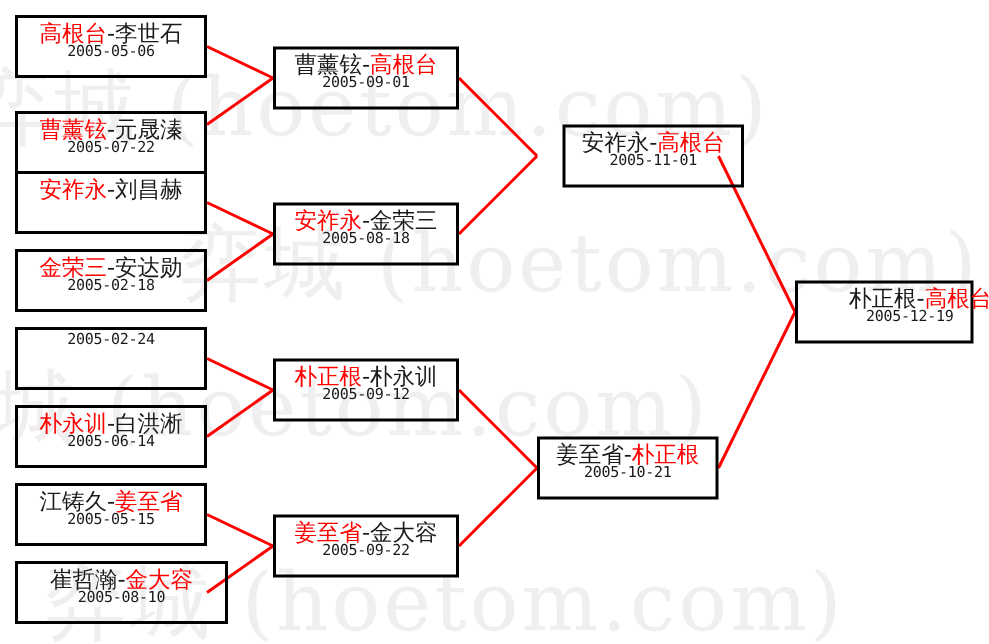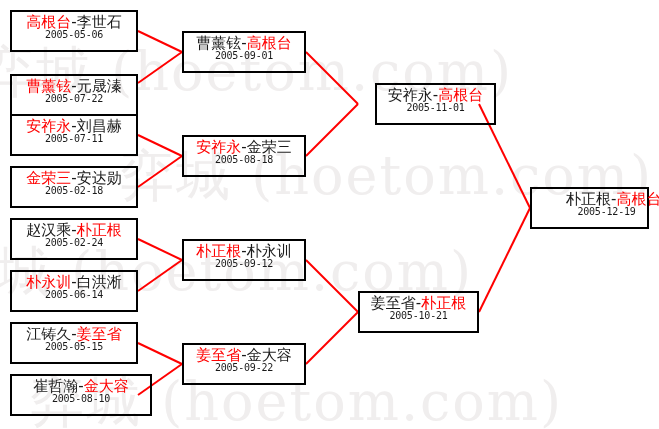--- a/index.html
+++ b/index.html
@@ -116,28 +116,26 @@
       <div class="match-box" style="left: 10px; top: 10px; width: 128px; height: 42px;">
         <div class="match-players"><span class="p-win">高根台</span><span class="p-dash">-</span><span class="p-lose">李世石</span></div>
         <div class="match-date">2005-05-06</div>
       </div>
       <div class="match-box" style="left: 10px; top: 62px; width: 128px; height: 42px; margin-top: 12px;">
         <div class="match-players"><span class="p-win">曹薰铉</span><span class="p-dash">-</span><span class="p-lose">元晟溱</span></div>
         <div class="match-date">2005-07-22</div>
       </div>
       <div class="match-box" style="left: 10px; top: 114px; width: 128px; height: 42px;">
         <div class="match-players"><span class="p-win">安祚永</span><span class="p-dash">-</span><span class="p-lose">刘昌赫</span></div>
-        <div class="match-date">2005-07-11</div>
       </div>
       <div class="match-box" style="left: 10px; top: 166px; width: 128px; height: 42px;">
         <div class="match-players"><span class="p-win">金荣三</span><span class="p-dash">-</span><span class="p-lose">安达勋</span></div>
         <div class="match-date">2005-02-18</div>
       </div>
       <div class="match-box" style="left: 10px; top: 218px; width: 128px; height: 42px;">
-        <div class="match-players"><span class="p-lose">赵汉乘</span><span class="p-dash">-</span><span class="p-win">朴正根</span></div>
         <div class="match-date">2005-02-24</div>
       </div>
       <div class="match-box" style="left: 10px; top: 270px; width: 128px; height: 42px;">
         <div class="match-players"><span class="p-win">朴永训</span><span class="p-dash">-</span><span class="p-lose">白洪淅</span></div>
         <div class="match-date">2005-06-14</div>
       </div>
       <div class="match-box" style="left: 10px; top: 322px; width: 128px; height: 42px;">
         <div class="match-players"><span class="p-lose">江铸久</span><span class="p-dash">-</span><span class="p-win">姜至省</span></div>
         <div class="match-date">2005-05-15</div>
       </div>

